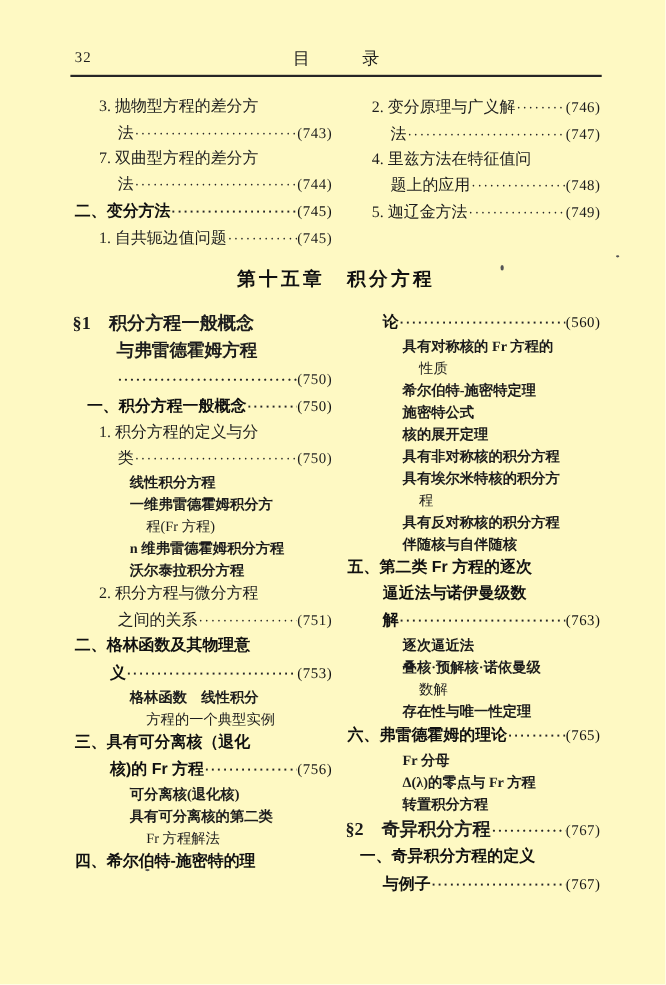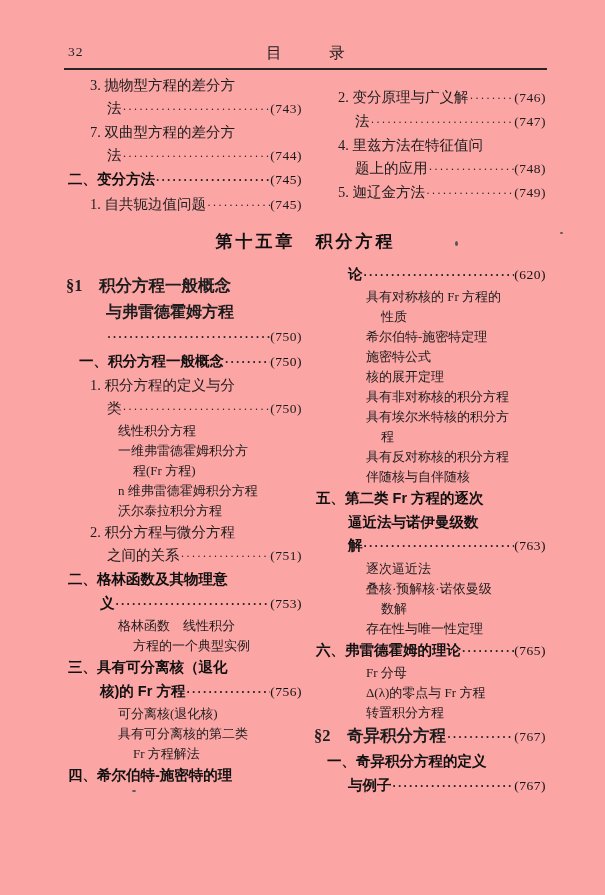--- a/index.html
+++ b/index.html
@@ -1,30 +1,30 @@
 <!DOCTYPE html>
 <html><head>
 <meta charset="utf-8">
 <style>
   html,body{margin:0;padding:0;background:#ffffff;}
   .page{
     position:relative; width:605px; height:895px;
-    background:#fca5a5; overflow:hidden;
+    background:#fef9c3; overflow:hidden;
     font-family:"Liberation Serif","DejaVu Serif",serif;
     color:#1d1d1d;
   }
   .content{position:absolute; left:64px; top:40px; width:483px;}
   
   .hdr{position:relative; height:26px;}
   .pageno{position:absolute; left:4px; top:4px; font-size:13.5px; letter-spacing:1px;}
   .hdr-title{position:absolute; left:0; right:0; top:3px; text-align:center;
     font-size:15.5px; letter-spacing:16px; text-indent:16px; font-weight:400;}
   .rule{border-top:2px solid #262626; height:0; margin-top:2px;}
   
-  .grid{display:flex; align-items:center; margin-top:4px;}
+  .grid{display:flex; align-items:flex-start; margin-top:16px;}
   .col{width:238px;}
   .col.right{width:234px;}
   .vdiv{width:1px; background:#4a4a4a; margin:0 4px 0 5px;}
   .grid.top .vdiv{margin-top:0; margin-bottom:4px;}
   
   .chapter{
     text-align:center; font-family:"Liberation Sans","DejaVu Sans",sans-serif;
     font-weight:bold; font-size:17px; letter-spacing:3px;
     margin:13px 0 10px 0; color:#111;
   }
@@ -42,21 +42,21 @@
   .ln.sec,.ln.sec2,.ln.sec-cont{
     font-family:"Liberation Sans","DejaVu Sans",sans-serif;
     font-weight:bold; font-size:14.5px; line-height:23.5px; color:#111;}
   .ln.sec{margin-left:4px;}
   .ln.sec2{margin-left:15px;}
   .ln.sec-cont{margin-left:36px;}
   .ln.sec .pg,.ln.sec2 .pg,.ln.sec-cont .pg{
     font-family:"Liberation Serif","DejaVu Serif",serif; font-weight:400;}
   .ln.num{margin-left:26px; line-height:23px;}
   .ln.cont{margin-left:43px; line-height:23px;}
-  .ln.sub{margin-left:54px; font-size:13px; line-height:20px;}
+  .ln.sub{margin-left:54px; font-size:13px; line-height:20px;font-weight:bold;}
   .ln.sub2{margin-left:69px; font-size:13px; line-height:20px;}
   
   .speck{position:absolute; background:#555; border-radius:50%;}
   .speck.s1{left:455px; top:241px; width:3px; height:5px;}
   .speck.s2{left:132px; top:790px; width:4px; height:2px;}
   .speck.s3{left:560px; top:232px; width:3px; height:2px;}
 </style>
 </head>
 <body>
 
@@ -210,21 +210,21 @@
           </div>
           <div class="ln sec">
             <span class="txt">四、希尔伯特-施密特的理</span>
           </div>
         </div>
       <div class="vdiv"></div>
       <div class="col right">
           <div class="ln sec-cont">
             <span class="txt">论</span>
             <span class="leader">······································································</span>
-            <span class="pg">(620)</span>
+            <span class="pg">(560)</span>
           </div>
           <div class="ln sub">
             <span class="txt">具有对称核的 Fr 方程的</span>
           </div>
           <div class="ln sub2">
             <span class="txt">性质</span>
           </div>
           <div class="ln sub">
             <span class="txt">希尔伯特-施密特定理</span>
           </div>

